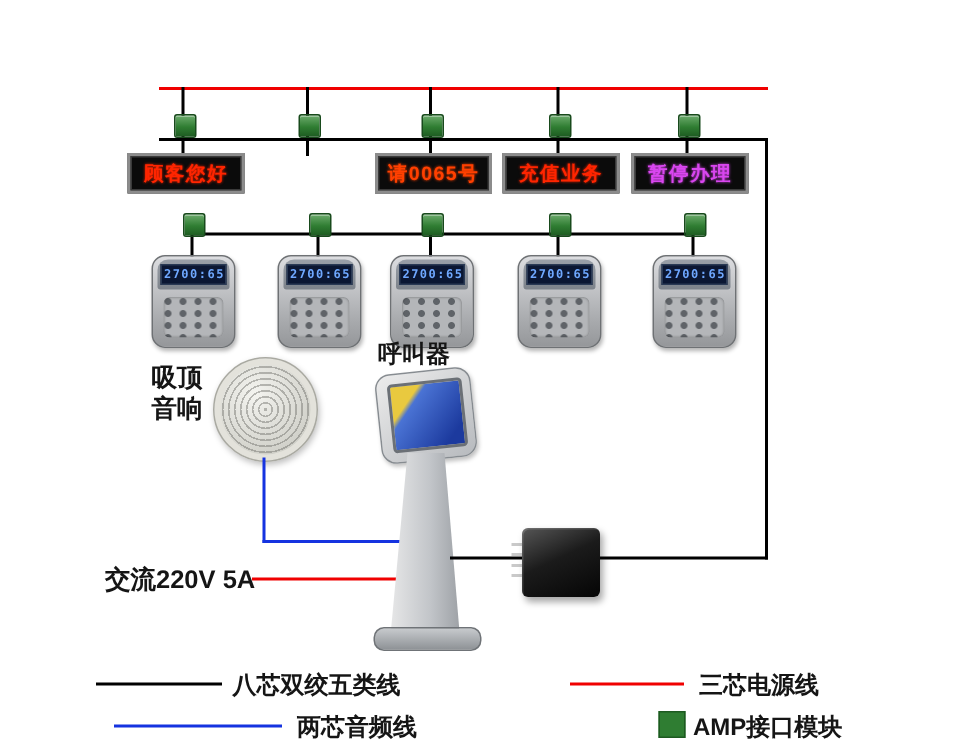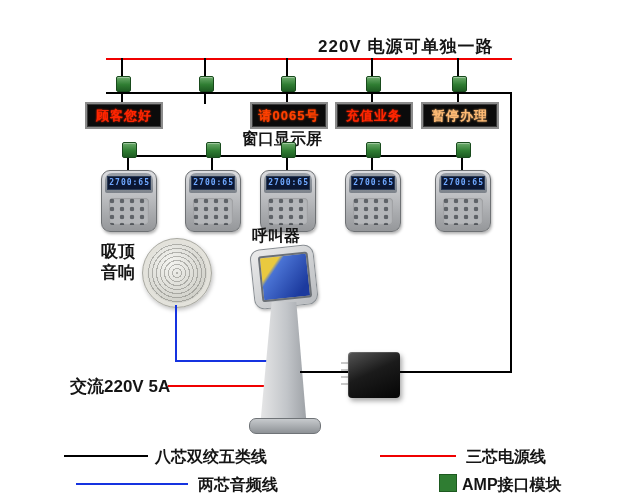--- a/index.html
+++ b/index.html
@@ -72,21 +72,20 @@
   .ac-label{left:70px;top:375px;font-size:17px;}
   .legend-label{font-size:16px;}
   .legend-square{position:absolute;left:439px;top:474px;width:16px;height:16px;
        background:var(--amp-green,#2f7d32);border:1px solid #1d5a20;}
 </style>
 </head>
 <body>
 
 <div class="canvas">
 
-  <div class="lbl top-label">220V 电源可单独一路</div>
 
   <div class="hline red" style="left:106px;top:58px;width:406px;"></div>
   <div class="hline" style="left:106px;top:92px;width:406px;"></div>
 
   <div class="vline" style="left:510px;top:92px;height:281px;"></div>
 
   <div class="vline" style="left:121px;top:58px;height:46px;"></div>
   <div class="vline" style="left:204px;top:58px;height:46px;"></div>
   <div class="vline" style="left:286px;top:58px;height:46px;"></div>
   <div class="vline" style="left:371px;top:58px;height:46px;"></div>
@@ -101,24 +100,23 @@
   <div class="display" style="left:85px;">
     <span class="led" style="color: rgb(255, 37, 0);">顾客您好</span>
   </div>
   <div class="display" style="left:250px;">
     <span class="led" style="color: rgb(255, 64, 0);">请0065号</span>
   </div>
   <div class="display" style="left:335px;">
     <span class="led" style="color: rgb(255, 37, 0);">充值业务</span>
   </div>
   <div class="display" style="left:421px;">
-    <span class="led" style="color: #fdba74;">暂停办理</span>
+    <span class="led" style="color: #d946ef;">暂停办理</span>
   </div>
 
-  <div class="lbl caption-displays">窗口显示屏</div>
 
   <div class="hline" style="left:127px;top:155px;width:336px;"></div>
   <div class="vline" style="left:127px;top:155px;height:16px;"></div>
   <div class="vline" style="left:211px;top:155px;height:16px;"></div>
   <div class="vline" style="left:286px;top:155px;height:16px;"></div>
   <div class="vline" style="left:371px;top:155px;height:16px;"></div>
   <div class="vline" style="left:461px;top:155px;height:16px;"></div>
 
   <div class="gconn" style="left:122px;top:142px;"></div>
   <div class="gconn" style="left:206px;top:142px;"></div>

